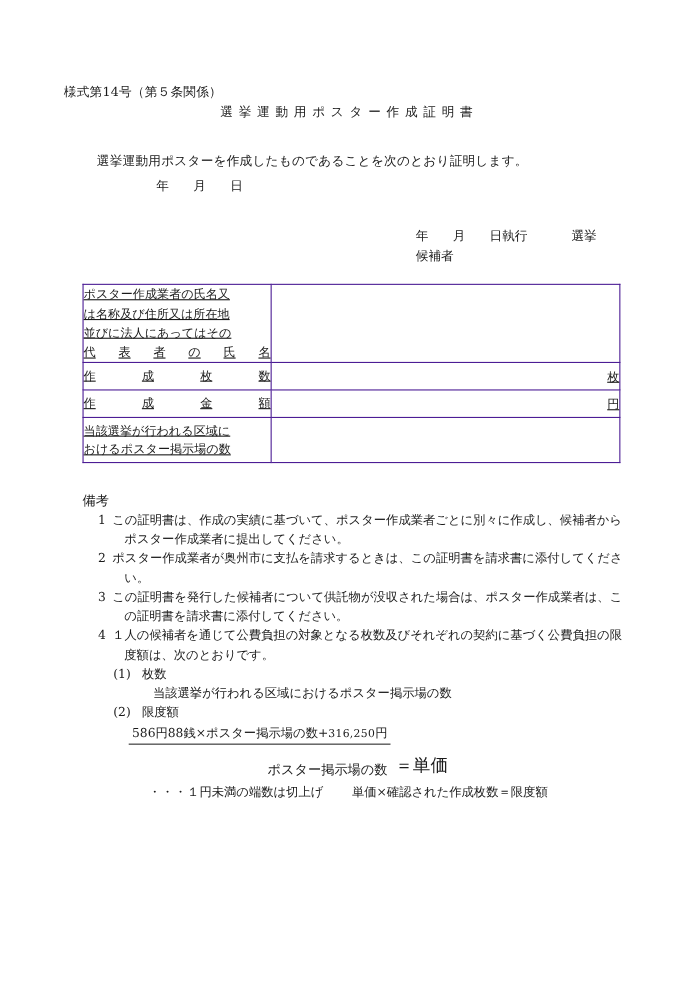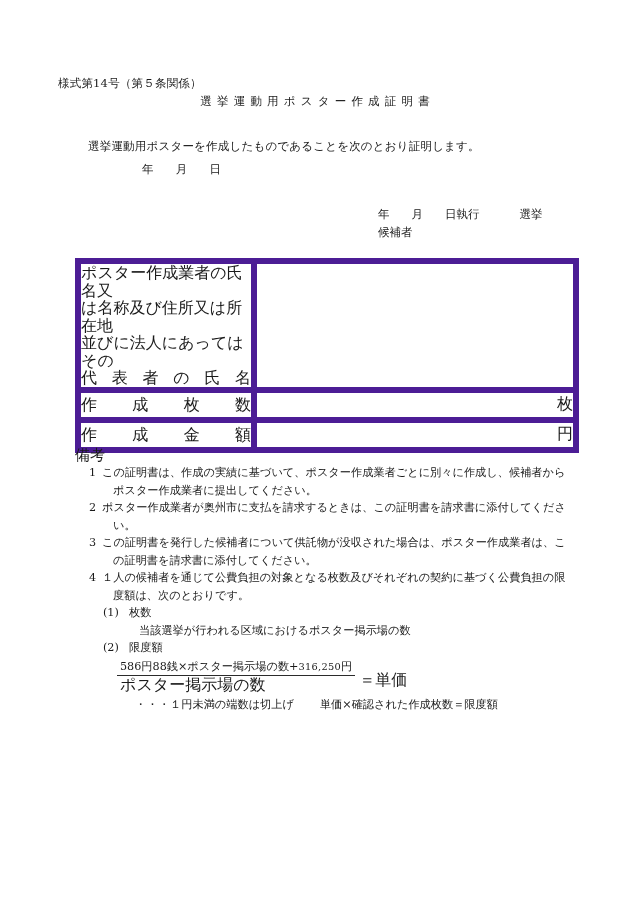--- a/index.html
+++ b/index.html
@@ -77,24 +77,25 @@
   
   .form-table {
     position: absolute;
     left: 75px;
     top: 258px;
     width: 488px;
     border-collapse: collapse;
     table-layout: fixed;
   }
   .form-table td {
-    border: 6px solid #4c1d95;
-    font-size: 16px;
+    border: 1px solid #4c1d95;
+    font-size: 11px;
     vertical-align: middle;
     padding: 0;
+    text-decoration: underline;
   }
   .cell-label {
     width: 170px;
     padding: 4px 6px 5px 6px;
     line-height: 17.5px;
   }
   .cell-value {
     width: 316px;
     padding: 4px 7px 5px 7px;
     text-align: right;
@@ -114,21 +115,21 @@
 
   
   .notes {
     position: absolute;
     left: 75px;
     top: 447px;
     width: 500px;
     font-size: 11.2px;
   }
   .notes-heading {
-    font-size: 15px;
+    font-size: 12px;
     line-height: 16px;
     margin-bottom: 1px;
   }
   .note-item {
     display: flex;
     align-items: flex-start;
     line-height: 17.5px;
   }
   .note-num {
     width: 27px;
@@ -157,34 +158,35 @@
   
   .formula-row {
     display: flex;
     align-items: center;
     padding-left: 42px;
     margin-top: 2px;
   }
   .fraction {
     display: inline-flex;
     flex-direction: column;
-    text-align: left;
+    text-align: right;
   }
   .fr-num {
     font-size: 11.2px;
     line-height: 15px;
     padding: 0 3px 1px 3px;
     border-bottom: 1px solid #2b2b2b;
     white-space: nowrap;
   }
   .fr-den {
-    font-size: 16px;
+    font-size: 12px;
     line-height: 15px;
     padding: 1px 3px 0 3px;
     white-space: nowrap;
+    margin-top: 15px;
   }
   .fr-num .small-num { font-size: 9.8px; letter-spacing: 0.3px; }
   .eq-unit {
     font-size: 16px;
     padding-left: 4px;
     align-self: flex-end;
     padding-bottom: 1px;
     white-space: nowrap;
   }
   .final-note {
@@ -249,20 +251,27 @@
       <td class="cell-label">
         <div class="justify-line">
           <span>作</span>
           <span>成</span>
           <span>金</span>
           <span>額</span>
         </div>
       </td>
       <td class="cell-value">円</td>
     </tr>
+    <tr class="row-posters">
+      <td class="cell-label">
+        <div>当該選挙が行われる区域に</div>
+        <div>おけるポスター掲示場の数</div>
+      </td>
+      <td class="cell-value"></td>
+    </tr>
   </tbody>
     </table>
 
   <div class="notes">
     <div class="notes-heading">備考</div>
 
     <div class="note-item">
       <div class="note-num">1</div>
       <div class="note-body">この証明書は、作成の実績に基づいて、ポスター作成業者ごとに別々に作成し、候補者からポスター作成業者に提出してください。</div>
     </div>

